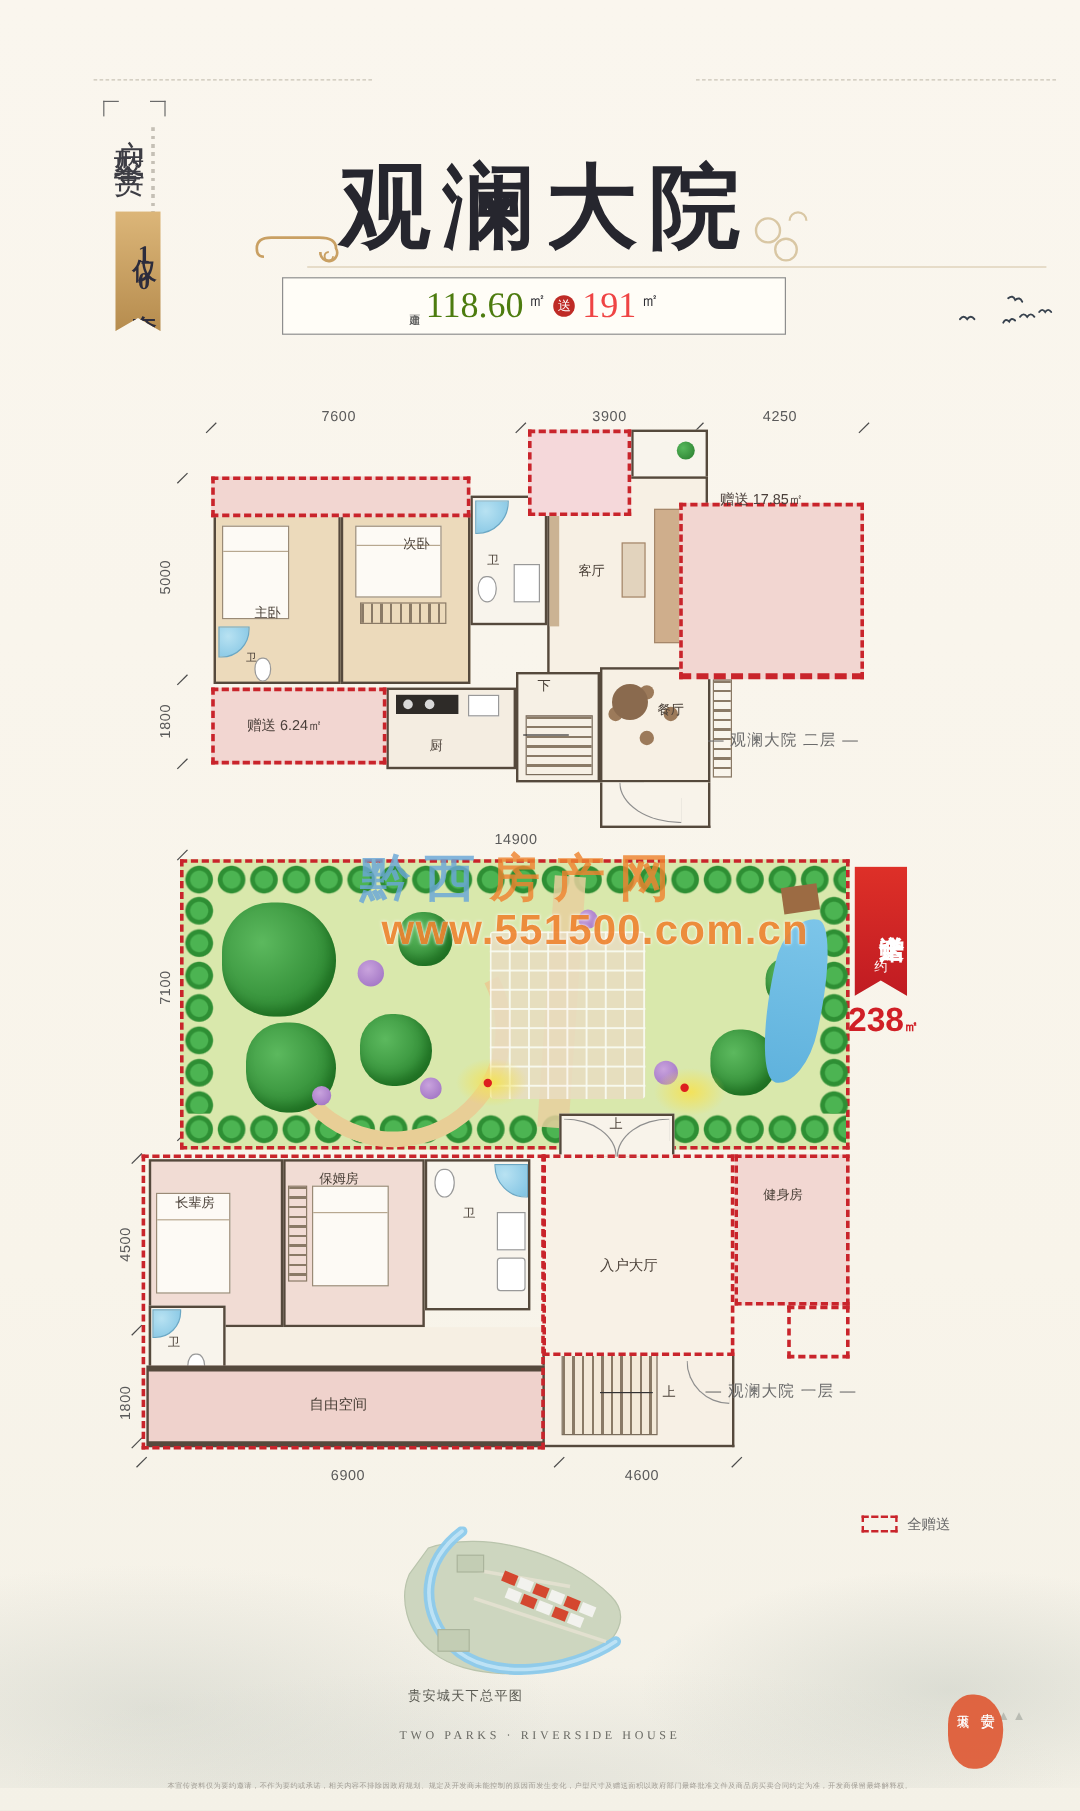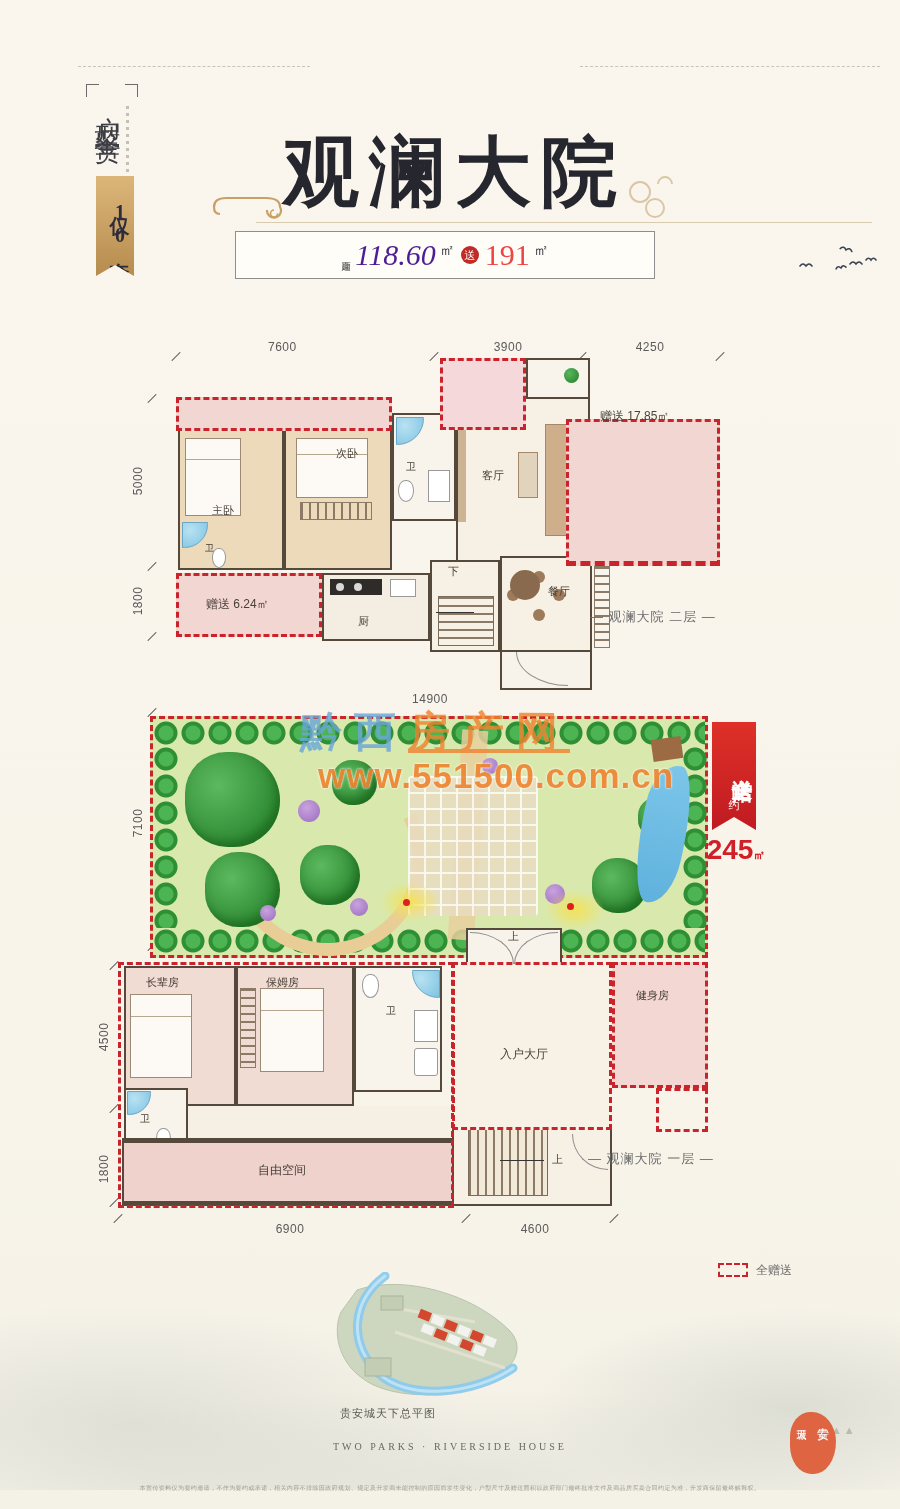--- a/index.html
+++ b/index.html
@@ -63,21 +63,21 @@
   <svg class="abs" style="left:624px;top:172px;" width="52" height="48" viewBox="0 0 52 48">
     <path d="M6 20 a10 10 0 1 1 20 0 a10 10 0 1 1 -20 0" fill="none" stroke="#d9c7a4" stroke-width="2"></path>
     <path d="M22 36 a9 9 0 1 1 18 0 a9 9 0 1 1 -18 0" fill="none" stroke="#d9c7a4" stroke-width="2"></path>
     <path d="M34 12 a7 7 0 1 1 14 0" fill="none" stroke="#d9c7a4" stroke-width="1.8"></path>
   </svg>
   <div class="abs" style="left:256px;top:222px;width:616px;border-top:1px solid #d9cbb0;"></div>
 
   <div class="abs" style="left:235px;top:231px;width:420px;height:48px;border:1px solid #8e8e8e;background:#fffdf7;display:flex;align-items:center;box-sizing:border-box;">
     <div style="flex:1;display:flex;align-items:center;justify-content:center;gap:4px;">
       <span style="writing-mode:vertical-rl;text-orientation:upright;font-size:9px;color:#555;line-height:10px;">建面</span>
-      <span class="serif" style="font-size:30px;color:#4c1d95;font-style:italic;">118.60</span>
+      <span class="serif" style="font-size:30px;color:#4d7c0f;">118.60</span>
       <span class="serif" style="font-size:15px;color:#2d2d33;margin-top:-10px;">㎡</span>
       <span style="width:18px;height:18px;border-radius:50%;background:#bf2b26;color:#fff;font-size:11px;line-height:18px;text-align:center;margin:0 2px;">送</span>
       <span class="serif" style="font-size:30px;color:#ef4444;">191</span>
       <span class="serif" style="font-size:15px;color:#2d2d33;margin-top:-10px;">㎡</span>
     </div>
   </div>
 
   <svg class="abs" style="left:792px;top:238px;" width="92" height="46" viewBox="0 0 92 46">
     <g fill="none" stroke="#38424e" stroke-width="1.6" stroke-linecap="round">
       <path d="M8 28 q3 -4 6 0 q3 -4 6 0"></path>
@@ -190,48 +190,48 @@
   <div class="bush" style="left:482px;top:758px;width:16px;height:16px;"></div>
   <div class="bush" style="left:260px;top:905px;width:16px;height:16px;"></div>
   <div class="abs" style="left:640px;top:764px;width:46px;height:140px;background:linear-gradient(#7cc5e9,#5fb2dd);border-radius:60% 40% 55% 45%/30% 60% 35% 65%;transform:rotate(12deg);z-index:3;"></div>
   <div class="abs" style="left:652px;top:738px;width:30px;height:22px;background:#9c6b43;transform:rotate(-8deg);z-index:3;"></div>
   <div class="abs" style="left:380px;top:882px;width:60px;height:40px;background:radial-gradient(closest-side,#f3e25a,rgba(243,226,90,0));z-index:3;"></div>
   <div class="abs" style="left:545px;top:890px;width:60px;height:40px;background:radial-gradient(closest-side,#f3e25a,rgba(243,226,90,0));z-index:3;"></div>
   <div class="abs" style="left:403px;top:899px;width:7px;height:7px;border-radius:50%;background:#dd1f1f;z-index:4;"></div>
   <div class="abs" style="left:567px;top:903px;width:7px;height:7px;border-radius:50%;background:#dd1f1f;z-index:4;"></div>
 
   <div class="abs serif" style="left:300px;top:704px;z-index:6;font-size:42px;font-weight:bold;letter-spacing:12px;opacity:.82;">
-    <span style="color:#6aa7d8;">黔西</span><span style="color:#ef8430;text-decoration:underline;">房产网</span>
+    <span style="color:#6aa7d8;">黔西</span><span style="color:#ef8430;">房产网</span>
   </div>
   <div class="abs" style="left:318px;top:756px;z-index:6;font-size:35px;font-weight:bold;color:#ef8430;letter-spacing:1px;text-shadow:0 0 3px #fff,0 0 1px #fff;opacity:.9;text-align:right;">www.551500.com.cn</div>
 
   <div class="abs" style="left:712px;top:722px;width:44px;height:108px;background:linear-gradient(180deg,#de3028,#c01b22);clip-path:polygon(0 0,100% 0,100% 100%,50% 88%,0 100%);z-index:6;box-shadow:0 1px 3px rgba(0,0,0,.3);">
     <div class="abs" style="left:0;top:8px;width:44px;writing-mode:vertical-rl;text-orientation:upright;font-size:21px;font-weight:bold;color:#fff;text-align:center;margin:auto;height:66px;">全赠送</div>
     <div class="abs" style="left:0;top:76px;width:44px;text-align:center;font-size:11px;color:#fff;">约</div>
   </div>
   <div class="abs" style="left:706px;top:834px;width:60px;text-align:center;z-index:6;">
-    <span style="font-size:28px;font-weight:bold;color:#d01f26;">245</span><span style="font-size:12px;font-weight:bold;color:#d01f26;">㎡</span>
+    <span style="font-size:28px;font-weight:bold;color:#d01f26;">238</span><span style="font-size:12px;font-weight:bold;color:#d01f26;">㎡</span>
   </div>
 
   <div class="room" style="left:466px;top:928px;width:96px;height:38px;background:#f8f3ea;z-index:4;"></div>
   <div class="lbl" style="left:508px;top:929px;z-index:7;">上</div>
   <div class="arc" style="left:470px;top:932px;width:44px;height:32px;border-bottom:none;border-left:none;border-radius:0 100% 0 0;z-index:5;"></div>
   <div class="arc" style="left:514px;top:932px;width:44px;height:32px;border-bottom:none;border-right:none;border-radius:100% 0 0 0;z-index:5;"></div>
 
   <div class="abs" style="left:118px;top:962px;width:336px;height:246px;border:3px dashed #c9242b;box-sizing:border-box;z-index:5;"></div>
 
   <div class="dim dimv" style="left:82px;top:1030px;width:44px;">4500</div>
   <div class="dim dimv" style="left:82px;top:1162px;width:44px;">1800</div>
   <div class="tick" style="left:108px;top:965px;"></div>
     <div class="tick" style="left:108px;top:1108px;"></div>
     <div class="tick" style="left:108px;top:1202px;"></div>
 
   <div class="room" style="left:124px;top:966px;width:112px;height:140px;background:#f1dcd4;"></div>
   <div class="bed" style="left:130px;top:994px;width:62px;height:84px;"></div>
-  <div class="lbl" style="left:146px;top:975px;">长辈房</div>
+  <div class="lbl" style="left:146px;top:995px;">长辈房</div>
 
   <div class="room" style="left:236px;top:966px;width:118px;height:140px;background:#f1dcd4;"></div>
   <div class="abs grid-h" style="left:240px;top:988px;width:14px;height:78px;border:1px solid #8a7a66;"></div>
   <div class="bed" style="left:260px;top:988px;width:64px;height:84px;"></div>
   <div class="lbl" style="left:266px;top:975px;">保姆房</div>
 
   <div class="room" style="left:354px;top:966px;width:88px;height:126px;background:#f8f4ec;"></div>
   <div class="tub" style="left:412px;top:970px;width:26px;height:26px;border-radius:0 0 0 95%;"></div>
   <div class="abs" style="left:362px;top:974px;width:15px;height:22px;background:#fff;border:1px solid #999;border-radius:45% 45% 50% 50%;"></div>
   <div class="lbl" style="left:386px;top:1004px;font-size:10px;">卫</div>

